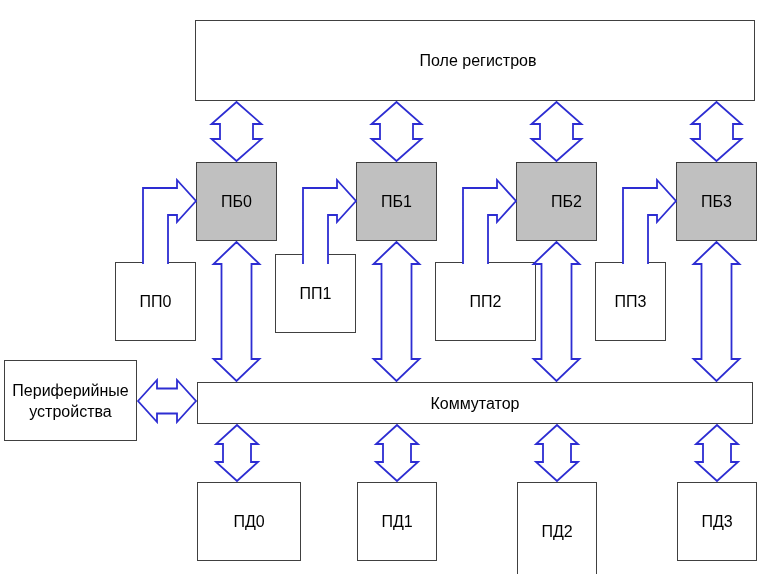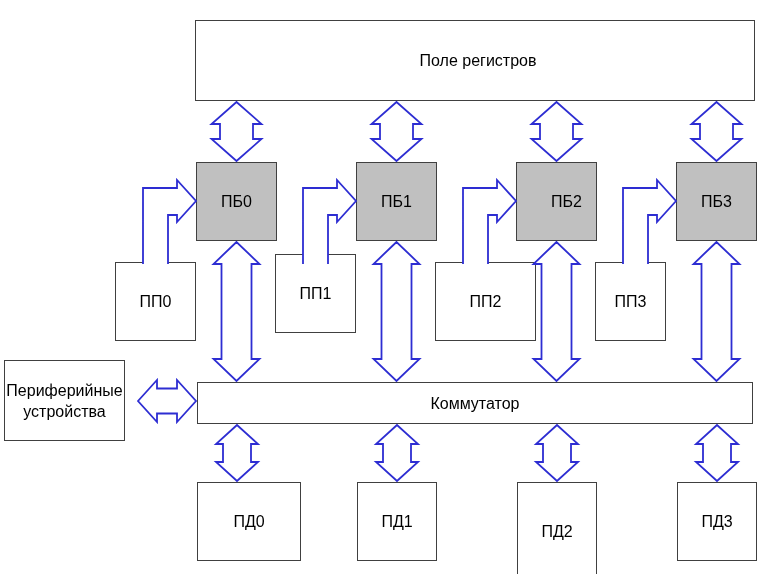--- a/index.html
+++ b/index.html
@@ -34,21 +34,21 @@
   .pb2   { left:516px; top:162px; width:81px;  height:79px;padding-left:20px; }
   .pb3   { left:676px; top:162px; width:81px;  height:79px; }
   
   .pp0   { left:115px; top:262px; width:81px;  height:79px; }
   .pp1   { left:275px; top:254px; width:81px;  height:79px;justify-content:center; }
   .pp2   { left:435px; top:262px; width:101px;  height:79px; }
   .pp3   { left:595px; top:262px; width:71px;  height:79px; }
   
   .comm  { left:197px; top:382px; width:556px; height:42px; }
   
-  .periph{ left:4px;   top:360px; width:121px; height:81px; }
+  .periph{ left:4px;   top:360px; width:133px; height:81px; }
   
   .pd0   { left:197px; top:482px; width:104px;  height:79px; }
   .pd1   { left:357px; top:482px; width:80px;  height:79px; }
   .pd2   { left:517px; top:482px; width:80px;  height:98px; }
   .pd3   { left:677px; top:482px; width:80px;  height:79px; }
 
   svg.arrows {
     position:absolute; left:0; top:0;
     width:761px; height:574px;
     z-index:2;

